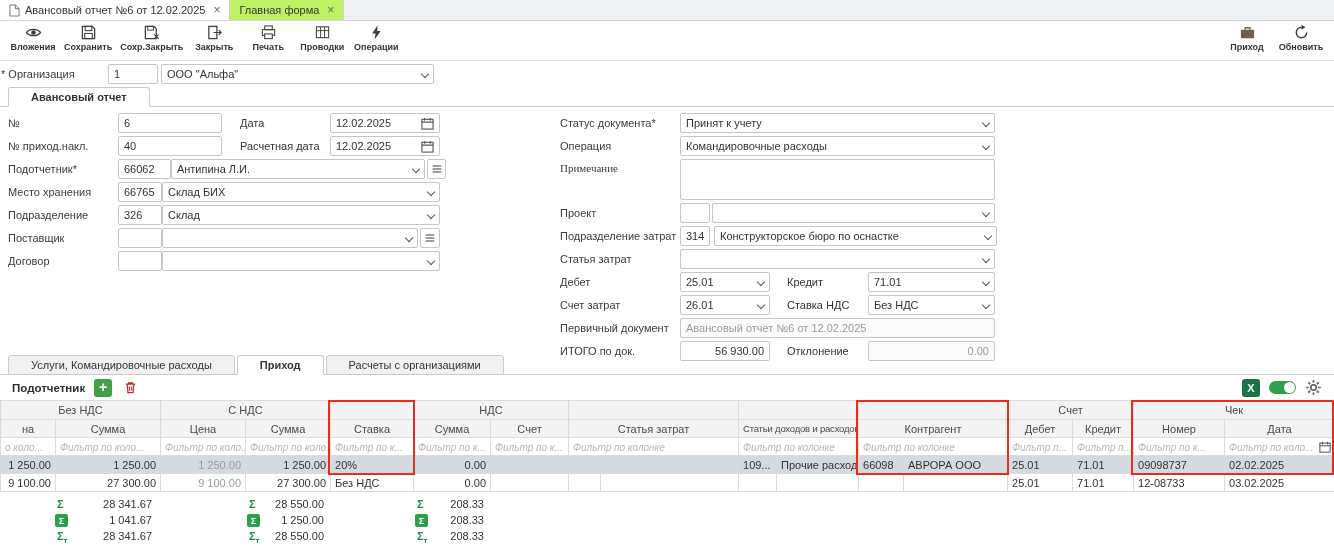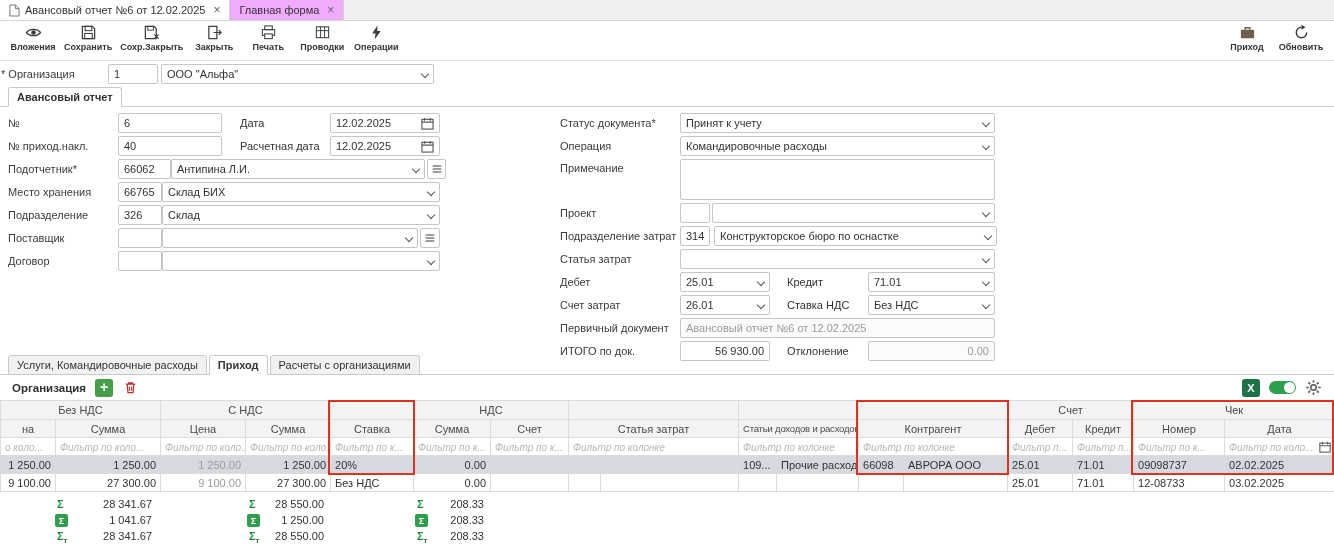--- a/index.html
+++ b/index.html
@@ -1,21 +1,21 @@
 <!DOCTYPE html>
 <html><head>
 <meta charset="utf-8">
 <style>
   * { box-sizing: border-box; margin: 0; padding: 0; }
   html,body { width:1334px; height:550px; overflow:hidden; background:#fff;
     font-family:"Liberation Sans", sans-serif; font-size:11px; color:#333; }
 
   
   .doc-tabs { height:21px; background:#eef0f2; border-bottom:1px solid #d2d5d8; display:flex; }
-  .doc-tab { display:flex; align-items:center; gap:5px; padding:0 9px; background:#f0abfc;
+  .doc-tab { display:flex; align-items:center; gap:5px; padding:0 9px; background:#bef264;
     border-right:1px solid #cfd2d5; font-size:11px; cursor:pointer; }
   .doc-tab.active { background:#fff; }
   .doc-tab .x { color:#666; margin-left:3px; font-size:12px; }
 
   
   .toolbar { height:40px; display:flex; justify-content:space-between; padding:1px 6px; border-bottom:1px solid #e3e3e3; }
   .tb-group { display:flex;font-weight:bold; }
   .tb-btn { min-width:54px; padding:2px 4px 0 4px; display:flex; flex-direction:column; align-items:center; gap:1px;
     font-size:9px; color:#333; cursor:pointer; }
   .tb-btn svg { width:17px; height:17px; }
@@ -31,35 +31,35 @@
   .r-align { justify-content:flex-end; }
   .list-btn { width:20px; height:20px; margin-left:2px; border:1px solid #c6c6c6; border-radius:2px;
     background:#fff; display:flex; align-items:center; justify-content:center; cursor:pointer; }
   .date { justify-content:space-between; }
 
   .org-row { height:25px; display:flex; align-items:center; padding:0 1px; }
   .org-row .lbl { flex:0 0 107px; }
 
   
   .tabs { display:flex; align-items:flex-end; height:21px; padding:0 8px; border-bottom:1px solid #c9c9c9; }
-  .tab { padding:3px 8px; margin-right:2px; margin-bottom:-1px; background:#f1f1f1;
+  .tab { padding:3px 22px; margin-right:2px; margin-bottom:-1px; background:#f1f1f1;
     border:1px solid #c9c9c9; border-radius:3px 3px 0 0; font-size:11px; cursor:pointer; white-space:nowrap; }
   .tab.active { background:#fff; border-bottom-color:#fff; font-weight:bold; }
 
   
   .form-area { position:relative; height:247px; }
   .col-left  { position:absolute; left:8px;  top:6px; width:438px; }
   .col-right { position:absolute; left:560px; top:6px; width:438px; }
   .frow { display:flex; align-items:center; margin-bottom:3px; }
   .lbl  { flex:0 0 110px; color:#3b3b3b; white-space:nowrap; }
   .lbl2 { flex:0 0 120px; color:#3b3b3b; white-space:nowrap; }
   .lbl-mid  { flex:0 0 90px; margin-left:18px; white-space:nowrap; }
   .lbl-mid2 { flex:0 0 81px; margin-left:17px; white-space:nowrap; }
   .note-box { width:315px; height:41px; border:1px solid #c6c6c6; border-radius:2px; background:#fff; }
-  .frow.top { align-items:flex-start; }
+  .frow.top { align-items:flex-start;font-family:Liberation Serif, serif; }
 
   
   .grid-bar { height:25px; display:flex; align-items:center; justify-content:space-between; padding:0 12px; }
   .gb-left, .gb-right { display:flex; align-items:center; gap:9px; }
   .grid-title { font-weight:bold; color:#2f2f2f; font-size:11.5px; }
   .btn-add { width:18px; height:18px; background:#43a047; border-radius:3px; color:#fff; font-weight:bold;
     font-size:14px; line-height:16px; text-align:center; cursor:pointer; }
   .btn-trash { width:18px; height:18px; display:flex; align-items:center; justify-content:center; cursor:pointer; }
   .btn-excel { width:18px; height:18px; background:#1e7145; border-radius:3px; color:#fff; font-weight:bold;
     font-size:11px; line-height:18px; text-align:center; cursor:pointer; }
@@ -355,21 +355,21 @@
 </div>
 
 <div class="tabs">
   <div class="tab">Услуги, Командировочные расходы</div>
   <div class="tab active">Приход</div>
   <div class="tab">Расчеты с организациями</div>
 </div>
 
 <div class="grid-bar">
   <div class="gb-left">
-    <span class="grid-title">Организация</span>
+    <span class="grid-title">Подотчетник</span>
     <div class="btn-add">+</div>
     <div class="btn-trash">
       <svg width="15" height="15" viewBox="0 0 16 16">
           <path d="M3 4.5 H13 M6 4.5 V3 H10 V4.5 M4.5 4.5 L5.3 13.5 H10.7 L11.5 4.5" fill="none" stroke="#c62828" stroke-width="1.3"></path>
           <path d="M6.8 7 V11.5 M9.2 7 V11.5" stroke="#c62828" stroke-width="1.1"></path>
         </svg>
     </div>
   </div>
   <div class="gb-right">
     <div class="btn-excel">X</div>

